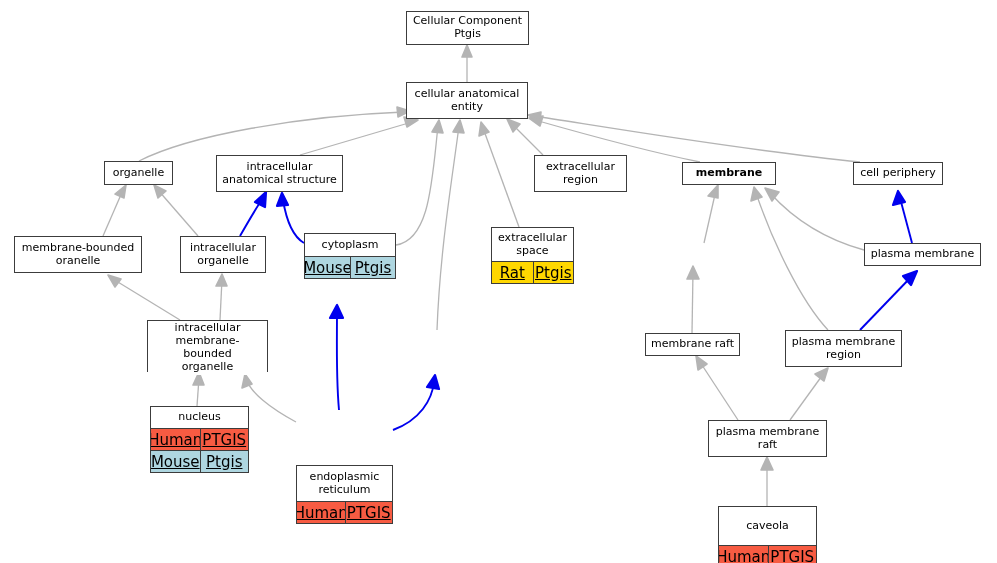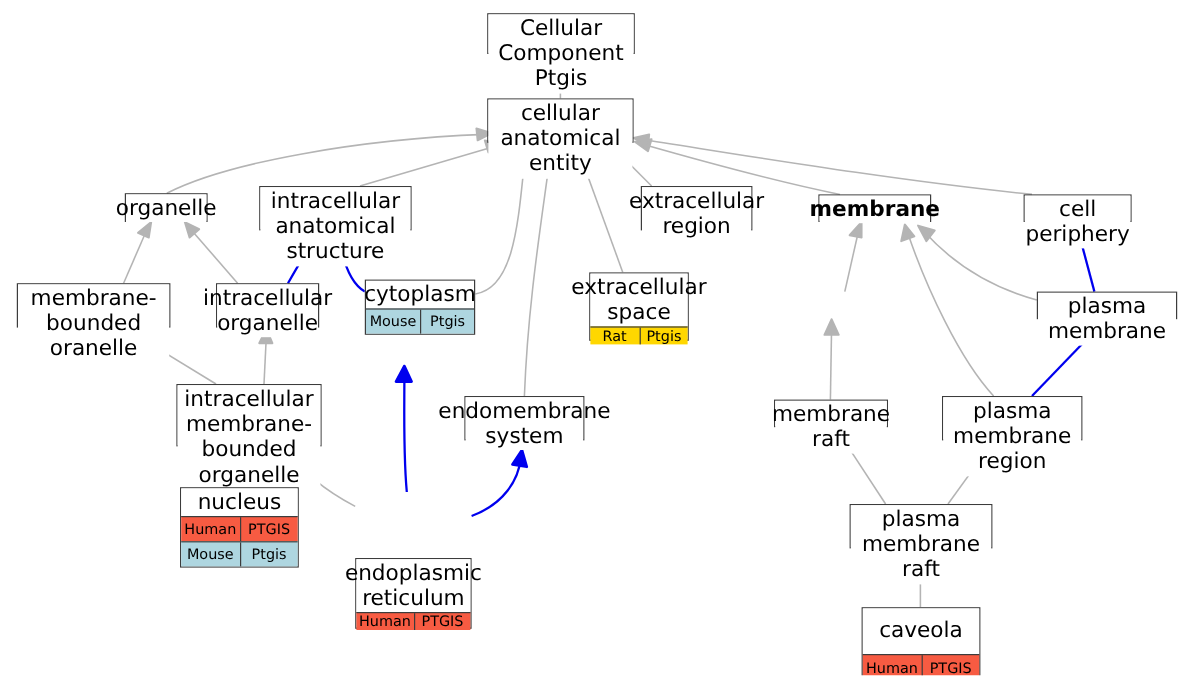--- a/index.html
+++ b/index.html
@@ -30,43 +30,44 @@
     display: flex;
     flex-direction: column;
     z-index: 5;
   }
   .node .title {
     flex: 1 1 auto;
     display: flex;
     align-items: center;
     justify-content: center;
     text-align: center;
-    font-size: 18px;
+    font-size: 11px;
     color: #000000;
     line-height: 1.18;
     padding: 1px 4px;
     white-space: pre-line;
     background: #ffffff;
   }
   .annrow {
     display: flex;
     border-top: 1.4px solid #3c3c3c;
     height: 22px;
     box-sizing: border-box;
   }
   .annrow .cell {
     flex: 1 1 50%;
     display: flex;
     align-items: center;
     justify-content: center;
-    font-size: 12px;
+    font-size: 15px;
     color: #000000;
     box-sizing: border-box;
     overflow: hidden;
     white-space: nowrap;
+    text-decoration: underline;
   }
   .annrow .cell + .cell {
     border-left: 1.4px solid #3c3c3c;
   }
 </style>
 </head>
 <body>
 
 <div id="canvas">
   <svg id="edges" viewBox="0 0 997 563" xmlns="http://www.w3.org/2000/svg">
@@ -232,24 +233,20 @@
       </div>
     </div>
     <div class="node" style="left: 864px; top: 243px; width: 117px; height: 23px;">
       <div class="title">plasma membrane</div>
     </div>
     <div class="node" style="left: 147px; top: 320px; width: 121px; height: 52px;">
       <div class="title">intracellular
 membrane-bounded
 organelle</div>
     </div>
-    <div class="node" style="left: 387px; top: 330px; width: 100px; height: 37px;">
-      <div class="title">endomembrane
-system</div>
-    </div>
     <div class="node" style="left: 645px; top: 333px; width: 95px; height: 23px;">
       <div class="title">membrane raft</div>
     </div>
     <div class="node" style="left: 785px; top: 330px; width: 117px; height: 37px;">
       <div class="title">plasma membrane
 region</div>
     </div>
     <div class="node" style="left: 150px; top: 406px; width: 99px; height: 67px;">
       <div class="title">nucleus</div>
       <div class="annrow" style="background: rgb(247, 91, 66);">

